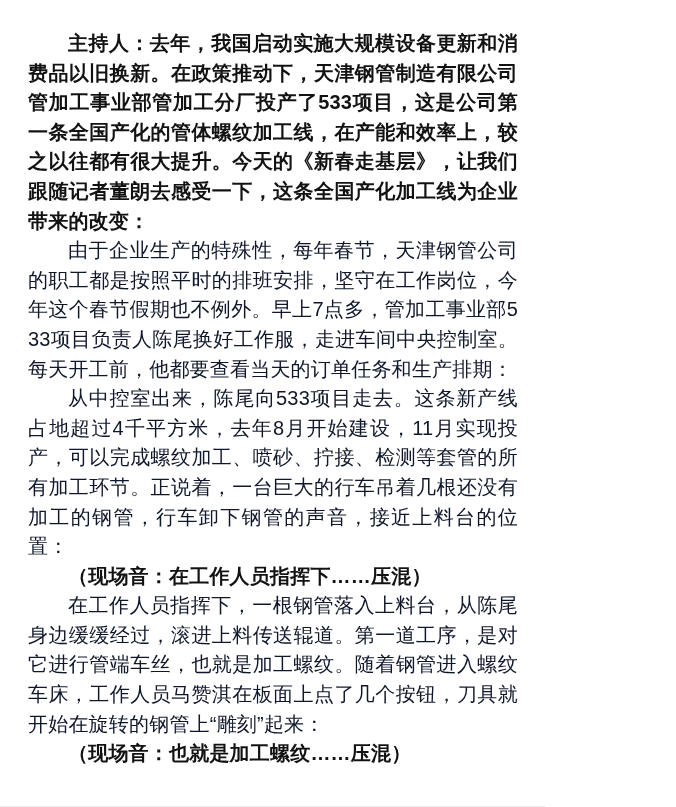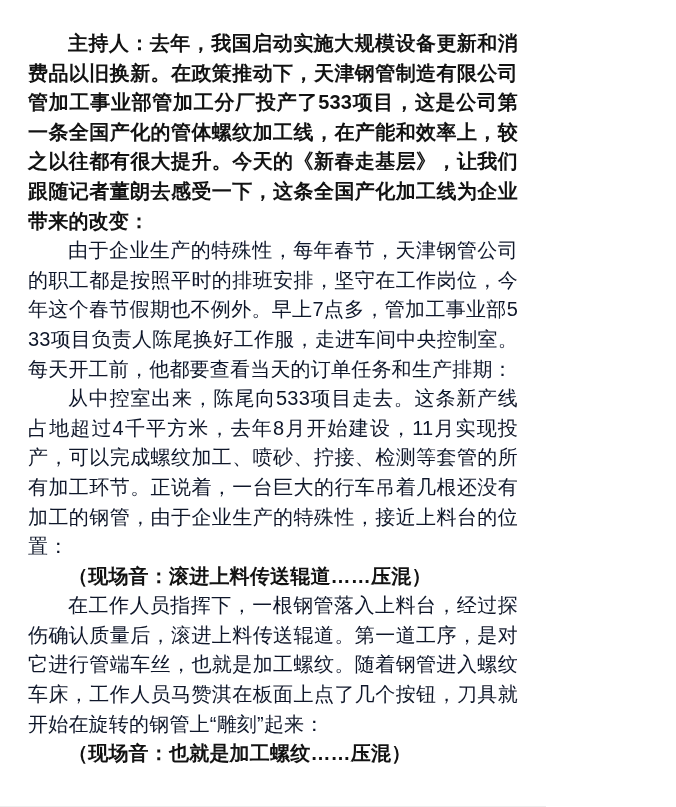--- a/index.html
+++ b/index.html
@@ -42,18 +42,18 @@
     color: #121212;
   }
 </style>
 </head>
 <body>
 
 <div class="page">
   <article>
     <p class="para bold">主持人：去年，我国启动实施大规模设备更新和消费品以旧换新。在政策推动下，天津钢管制造有限公司管加工事业部管加工分厂投产了533项目，这是公司第一条全国产化的管体螺纹加工线，在产能和效率上，较之以往都有很大提升。今天的《新春走基层》，让我们跟随记者董朗去感受一下，这条全国产化加工线为企业带来的改变：</p>
     <p class="para">由于企业生产的特殊性，每年春节，天津钢管公司的职工都是按照平时的排班安排，坚守在工作岗位，今年这个春节假期也不例外。早上7点多，管加工事业部533项目负责人陈尾换好工作服，走进车间中央控制室。每天开工前，他都要查看当天的订单任务和生产排期：</p>
-    <p class="para">从中控室出来，陈尾向533项目走去。这条新产线占地超过4千平方米，去年8月开始建设，11月实现投产，可以完成螺纹加工、喷砂、拧接、检测等套管的所有加工环节。正说着，一台巨大的行车吊着几根还没有加工的钢管，由于企业生产的特殊性，接近上料台的位置：</p>
-    <p class="para bold">（现场音：滚进上料传送辊道……压混）</p>
-    <p class="para">在工作人员指挥下，一根钢管落入上料台，经过探伤确认质量后，滚进上料传送辊道。第一道工序，是对它进行管端车丝，也就是加工螺纹。随着钢管进入螺纹车床，工作人员马赞淇在板面上点了几个按钮，刀具就开始在旋转的钢管上“雕刻”起来：</p>
+    <p class="para">从中控室出来，陈尾向533项目走去。这条新产线占地超过4千平方米，去年8月开始建设，11月实现投产，可以完成螺纹加工、喷砂、拧接、检测等套管的所有加工环节。正说着，一台巨大的行车吊着几根还没有加工的钢管，行车卸下钢管的声音，接近上料台的位置：</p>
+    <p class="para bold">（现场音：在工作人员指挥下……压混）</p>
+    <p class="para">在工作人员指挥下，一根钢管落入上料台，从陈尾身边缓缓经过，滚进上料传送辊道。第一道工序，是对它进行管端车丝，也就是加工螺纹。随着钢管进入螺纹车床，工作人员马赞淇在板面上点了几个按钮，刀具就开始在旋转的钢管上“雕刻”起来：</p>
     <p class="para bold">（现场音：也就是加工螺纹……压混）</p>
   </article>
 </div>
 
 </body></html>

